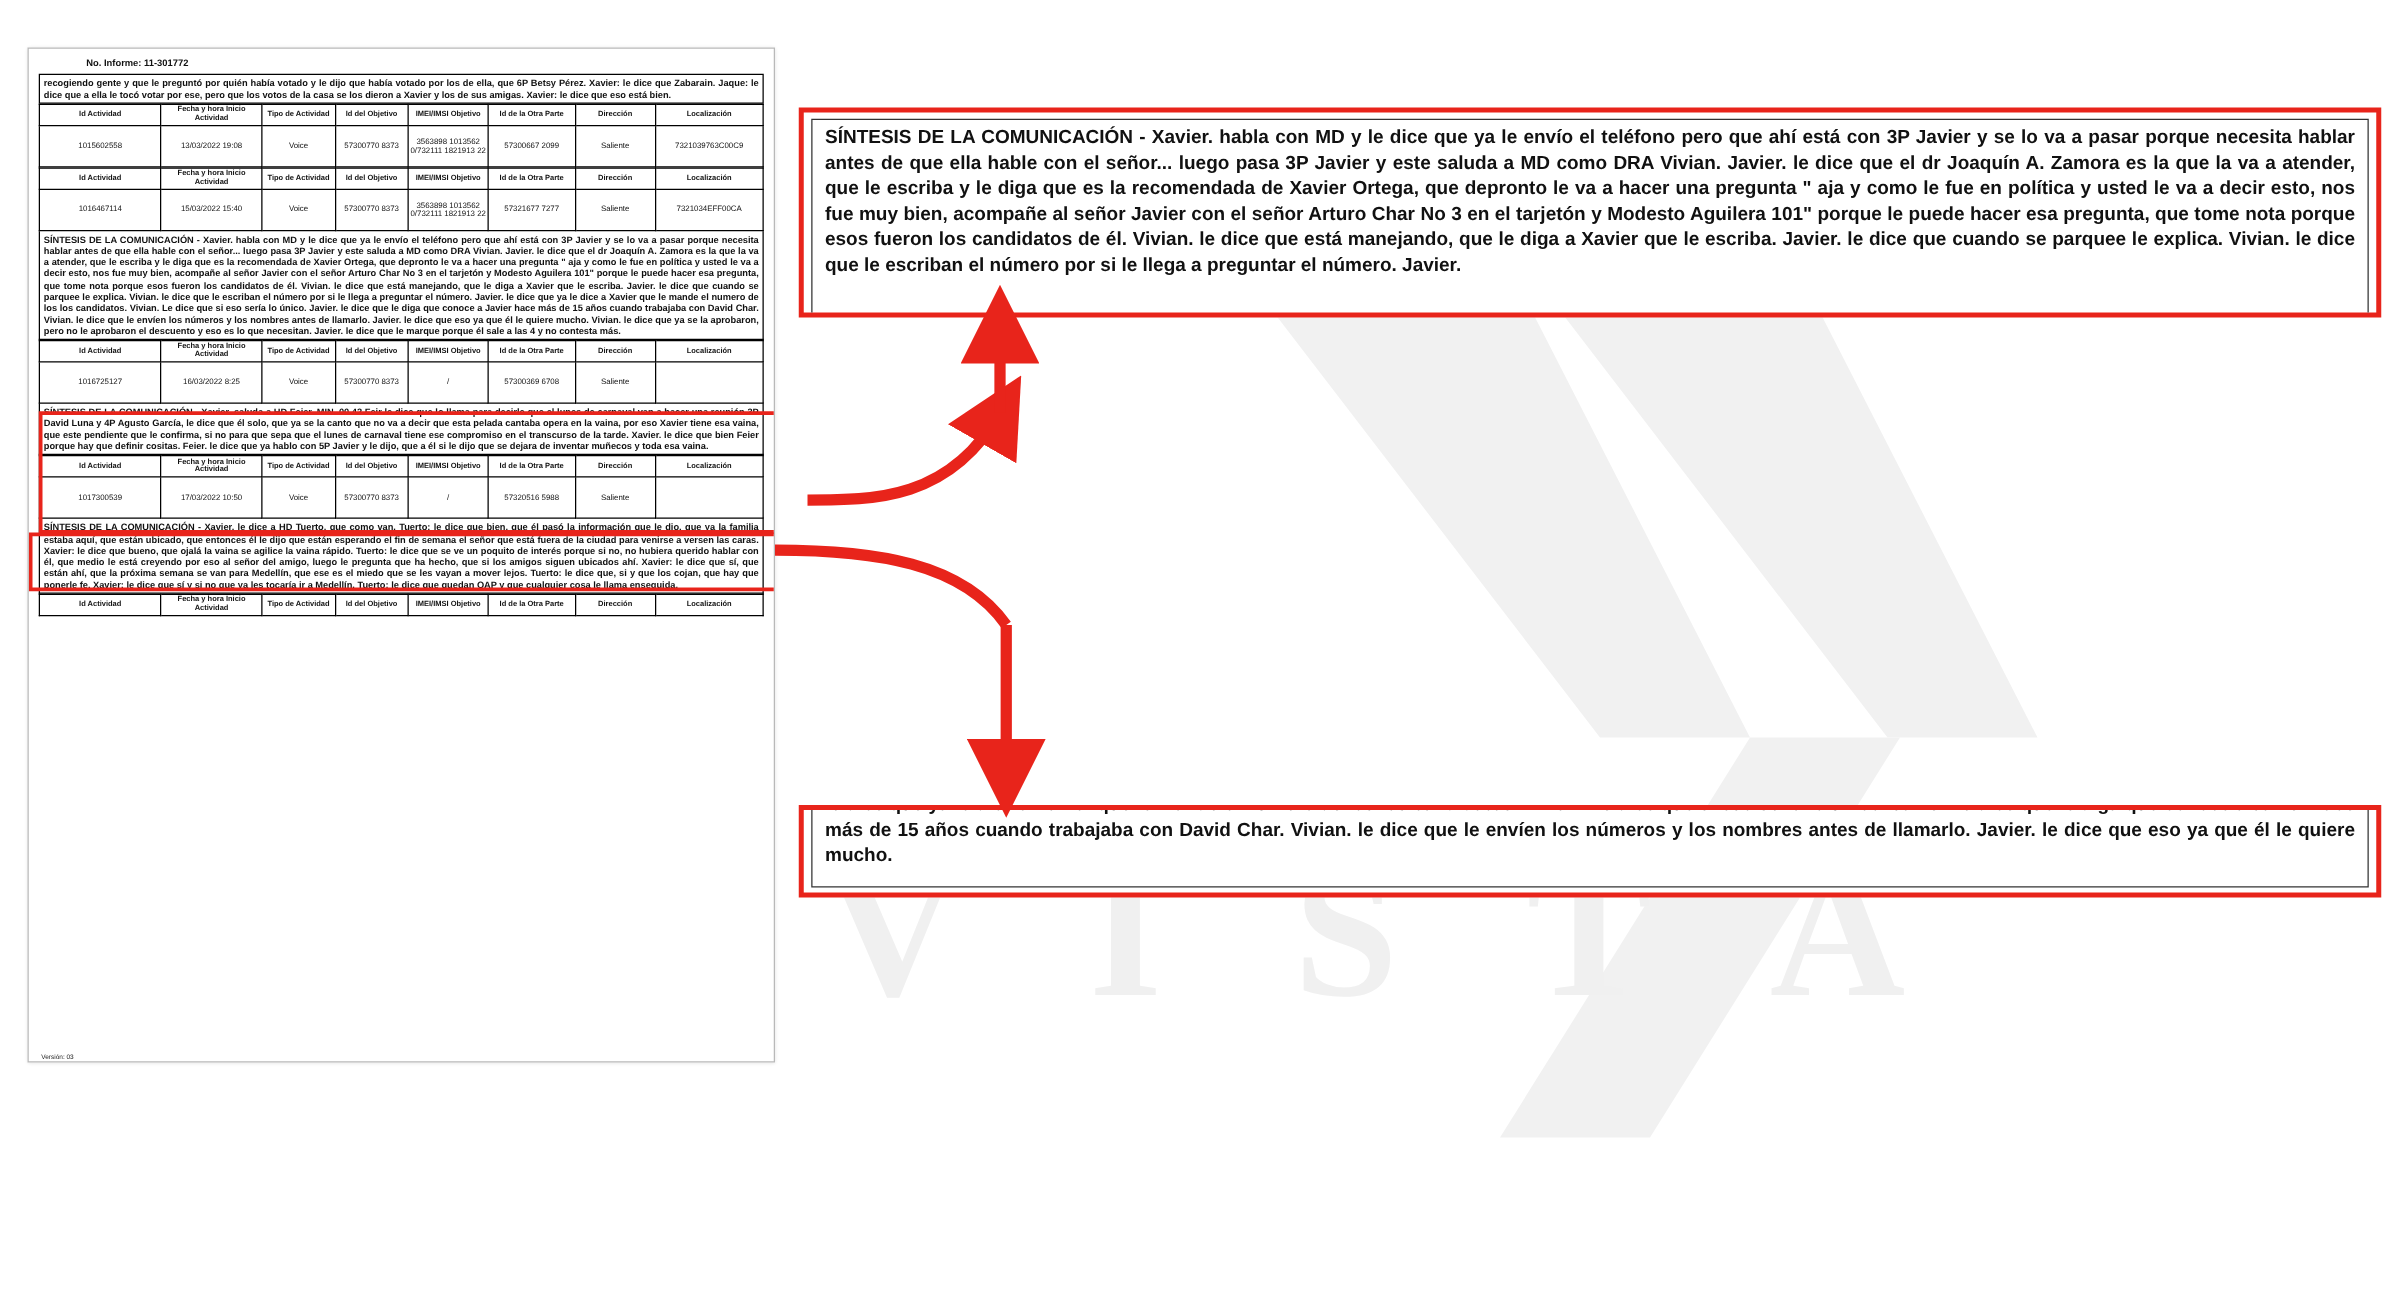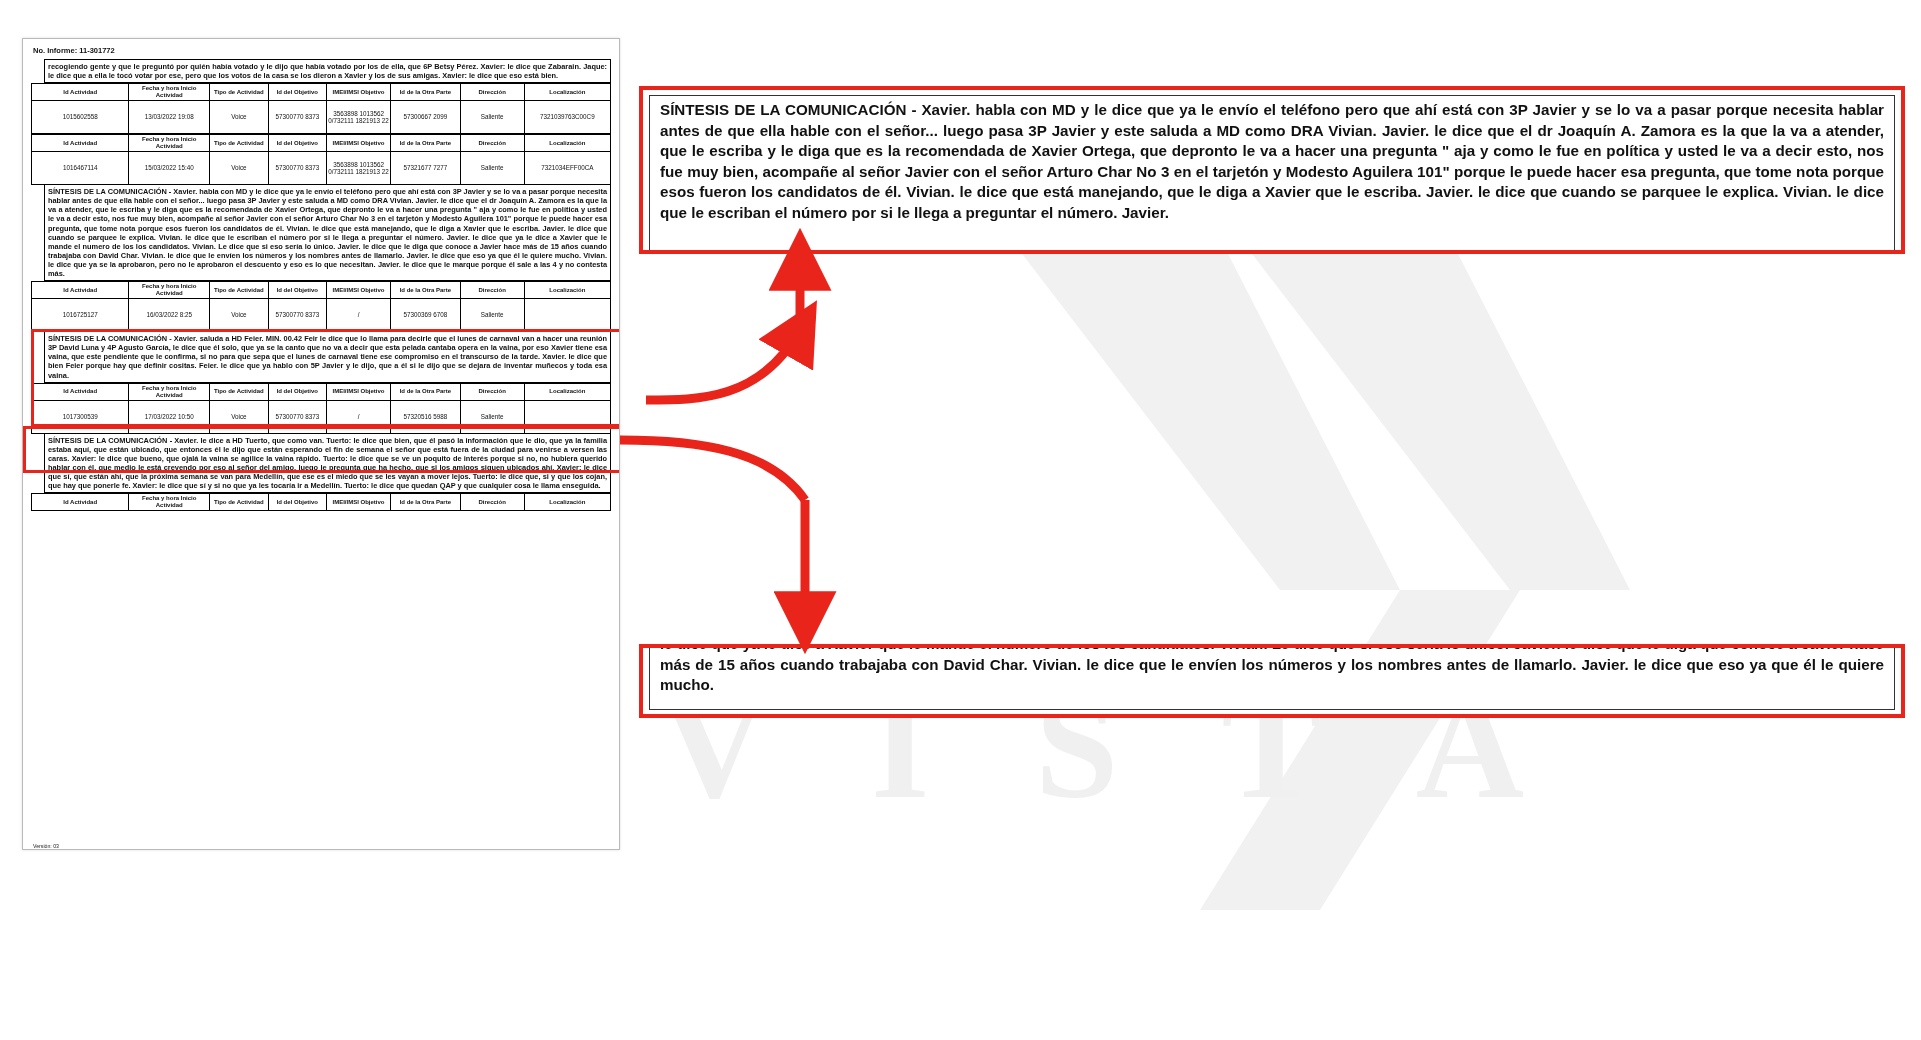--- a/index.html
+++ b/index.html
@@ -54,29 +54,29 @@
     left: 8px;
     top: 7px;
     width: 580px;
   }
   .doc-header {
     font-size: 7.5px;
     font-weight: bold;
     color: #111;
     margin-bottom: 4px;
     padding-left: 2px;
+    margin-left: 36px;
   }
   .para {
     font-size: 7.4px;
     line-height: 9.1px;
     color: #111;
     text-align: justify;
     font-weight: bold;
     padding: 2px 3px;
-    margin-left: 13px;
   }
   .para.boxed {
     border: 1px solid #000;
     border-top: none;
   }
   .para.boxed-full {
     border: 1px solid #000;
   }
   table.rec {
     width: 100%;

